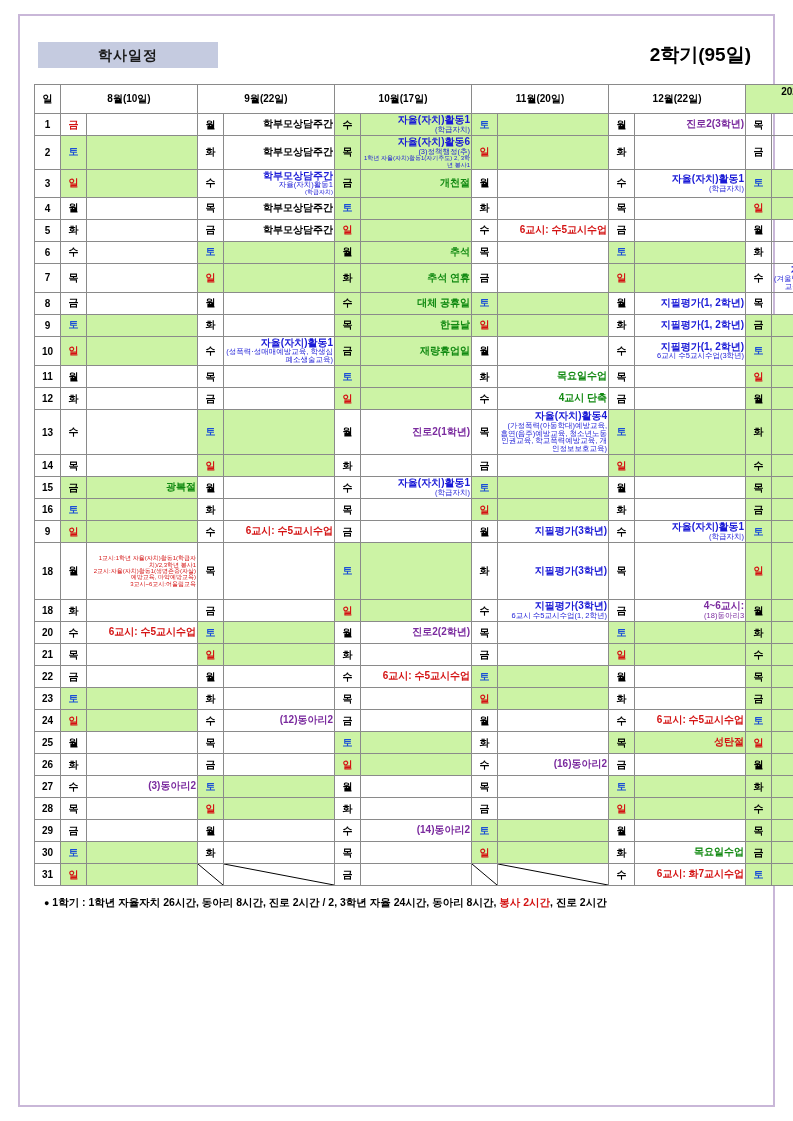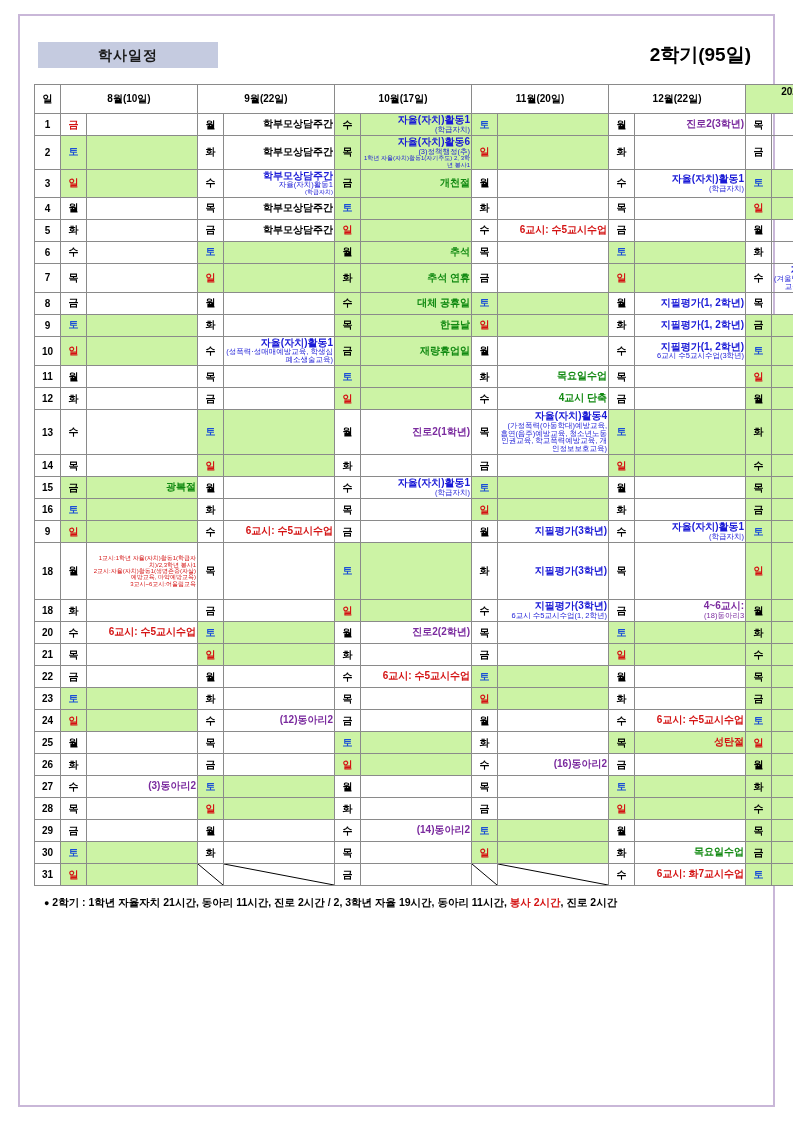--- a/index.html
+++ b/index.html
@@ -821,16 +821,16 @@
               <span class="t1">6교시: 화7교시수업</span>
             </div>
           </td>
           <td class="dow sat gr">토</td>
           <td class="gr"></td>
         </tr>
       </tbody>
   </table>
 
   <div class="notes">
-    <div><span class="bul">●</span> <span>2학기 : 1학년 자율자치 21시간, 동아리 11시간, 진로 2시간  /  2, 3학년 자율 19시간, 동아리 11시간, <span style="color:#d41313">봉사 2시간</span>, 진로 2시간</span></div>
+    <div><span class="bul">●</span> <span>1학기 : 1학년 자율자치 26시간, 동아리  8시간, 진로 2시간  /  2, 3학년 자율 24시간,  동아리  8시간, <span style="color:#d41313">봉사 2시간</span>, 진로 2시간</span></div>
   </div>
 
 </div>
 
 </body></html>

